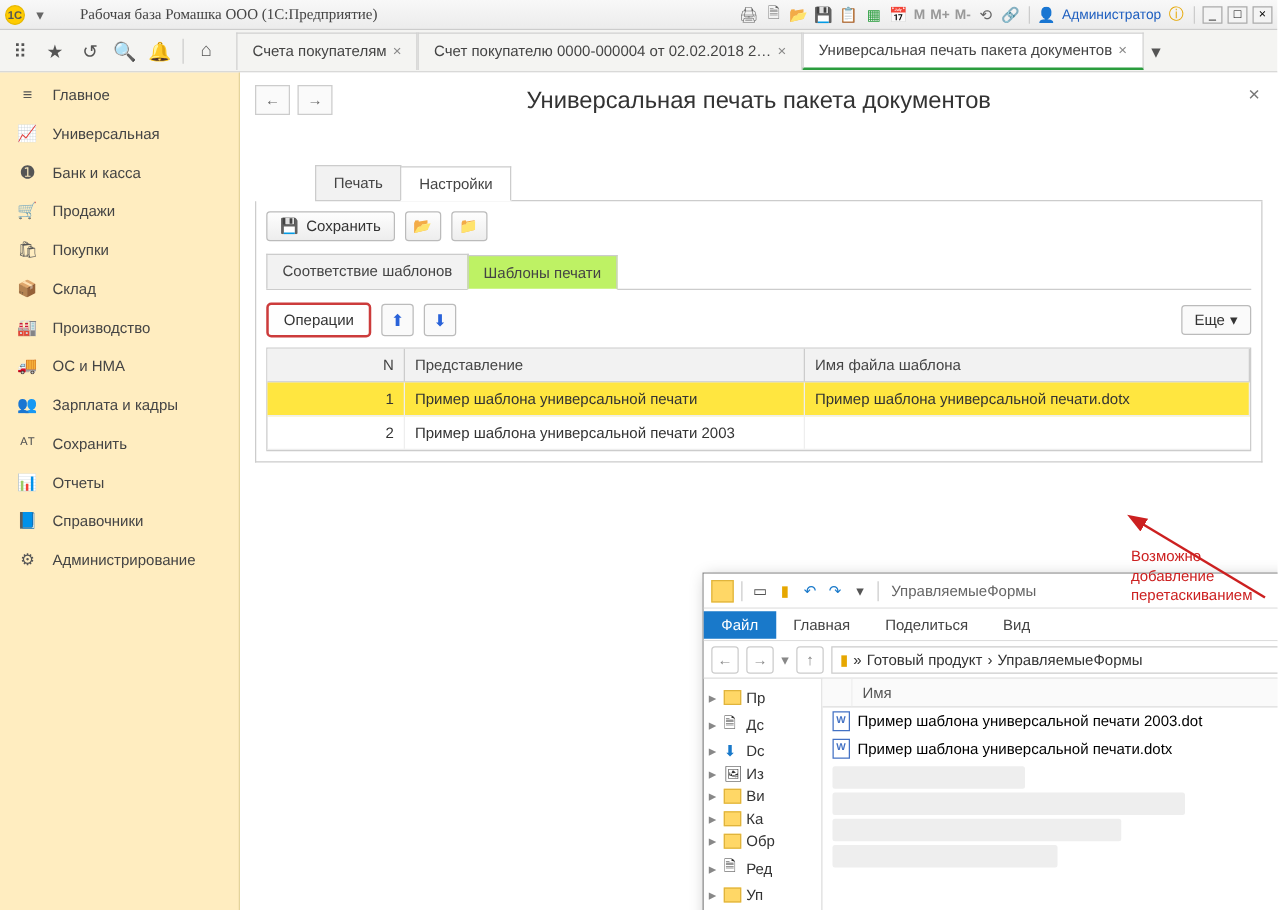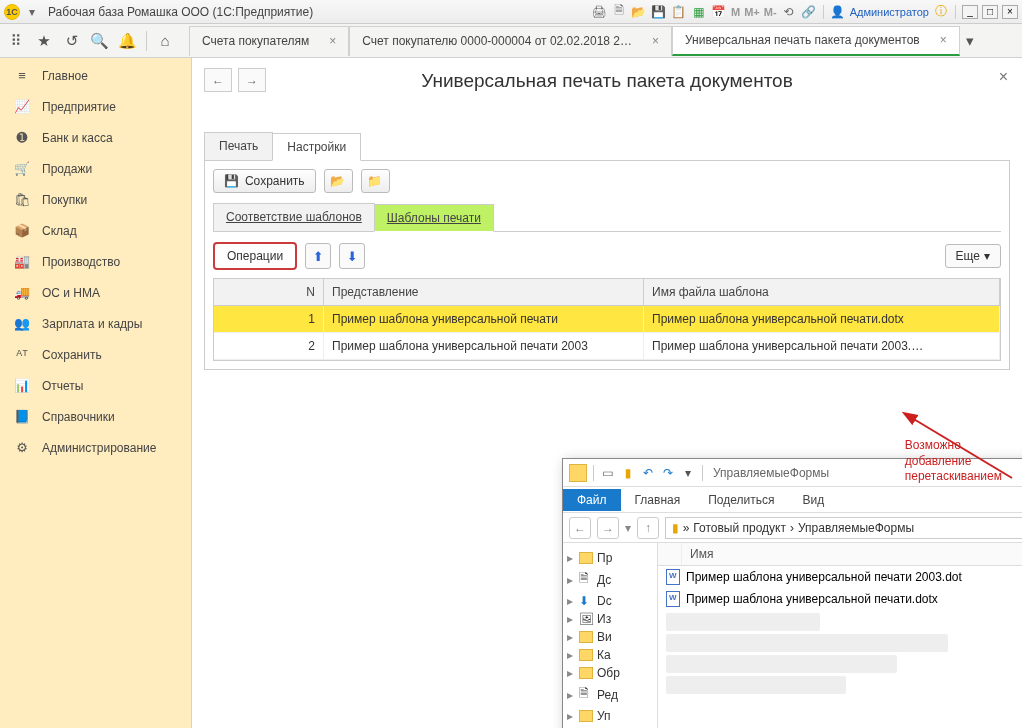--- a/index.html
+++ b/index.html
@@ -1,48 +1,48 @@
 <!DOCTYPE html>
 <html><head>
 <meta charset="utf-8">
 <style>
 *{box-sizing:border-box;margin:0;padding:0;font-family:Arial,sans-serif;font-size:12px;}
 body{background:#fff;overflow:hidden;width:1022px;height:728px;position:relative;}
 .titlebar{height:24px;background:linear-gradient(#f8f8f8,#ececec);border-bottom:1px solid #ccc;display:flex;align-items:center;padding:0 4px;gap:4px;}
 .titlebar .logo{width:16px;height:16px;background:#ffcc00;border-radius:50%;border:1px solid #e6b800;display:flex;align-items:center;justify-content:center;font-size:9px;font-weight:bold;color:#555;}
 .titlebar .sep{width:1px;height:14px;background:#ccc;margin:0 2px;}
 .titlebar .ico{width:16px;height:16px;display:flex;align-items:center;justify-content:center;color:#666;cursor:pointer;}
-.titlebar .title{flex:0 0 auto;margin-left:4px;color:#444;}
+.titlebar .title{flex:0 0 auto;margin-left:20px;color:#444;font-family:Liberation Serif, serif;}
 .titlebar .spacer{flex:1;}
 .titlebar .m{font-weight:bold;color:#999;font-size:11px;cursor:pointer;}
 .titlebar .admin{color:#2060c0;font-size:11px;}
 .titlebar .winbtn{width:16px;height:14px;border:1px solid #aaa;background:#f4f4f4;display:flex;align-items:center;justify-content:center;font-size:10px;cursor:pointer;}
 .toolbar2{height:34px;background:#f4f4f2;border-bottom:1px solid #d0d0d0;display:flex;align-items:center;padding:0 6px;gap:8px;}
 .toolbar2 .tb-ico{width:20px;height:20px;display:flex;align-items:center;justify-content:center;color:#555;cursor:pointer;font-size:15px;}
 .tabs-row{display:flex;align-items:center;flex:1;height:100%;margin-left:6px;gap:0;}
-.doc-tab{height:30px;padding:0 12px;display:flex;align-items:center;gap:20px;border:1px solid #d0d0d0;border-bottom:none;background:#f4f4f2;color:#444;cursor:pointer;font-size:12px;position:relative;}
+.doc-tab{height:30px;padding:0 12px;display:flex;align-items:center;gap:5px;border:1px solid #d0d0d0;border-bottom:none;background:#f4f4f2;color:#444;cursor:pointer;font-size:12px;position:relative;}
 .doc-tab.active{border-bottom:2px solid #2a9d3e;background:#fff;}
 .doc-tab .x{color:#888;font-size:12px;}
 .app-body{display:flex;height:calc(728px - 24px - 34px);}
 .sidebar{width:192px;background:#ffedc0;border-right:1px solid #e4d49c;padding-top:2px;}
 .sidebar .item{height:31px;display:flex;align-items:center;padding:0 14px;gap:12px;color:#444;cursor:pointer;}
 .sidebar .sico{width:16px;text-align:center;color:#555;font-size:13px;}
 .content{flex:1;background:#fff;padding:10px 12px;position:relative;}
 .nav-back{display:flex;align-items:center;gap:6px;}
 .nav-btn{width:28px;height:24px;border:1px solid #ccc;background:#fafafa;display:flex;align-items:center;justify-content:center;cursor:pointer;color:#666;}
 .page-title{font-size:19px;color:#333;text-align:center;position:absolute;left:0;right:0;top:12px;pointer-events:none;}
 .close-x{position:absolute;right:14px;top:10px;font-size:16px;color:#777;cursor:pointer;}
-.inner-tabs{margin-top:40px;display:flex;border-bottom:1px solid #ccc;}
+.inner-tabs{margin-top:40px;display:flex;border-bottom:1px solid #ccc;margin-left:48px;}
 .inner-tab{padding:6px 14px;border:1px solid #ccc;border-bottom:none;background:#f2f2f2;margin-right:-1px;cursor:pointer;color:#444;}
 .inner-tab.active{background:#fff;border-bottom:1px solid #fff;position:relative;top:1px;}
 .panel{border:1px solid #ccc;border-top:none;padding:8px;}
 .btnrow{display:flex;gap:8px;align-items:center;}
 .btn{border:1px solid #bbb;background:linear-gradient(#fefefe,#ededed);padding:4px 10px;display:flex;align-items:center;gap:6px;cursor:pointer;border-radius:3px;color:#333;}
 .subtabs{margin-top:10px;display:flex;border-bottom:1px solid #ccc;}
-.subtab{padding:6px 12px;border:1px solid #ccc;border-bottom:none;background:#f2f2f2;margin-right:-1px;cursor:pointer;color:#444;text-decoration:underline;}
+.subtab{padding:6px 12px;border:1px solid #ccc;border-bottom:none;background:#f2f2f2;margin-right:-1px;cursor:pointer;color:#444;}
 .subtab.active{background:#bef264;border-bottom:1px solid #fff;position:relative;top:1px;}
 .tbl-toolbar{display:flex;gap:8px;align-items:center;margin-top:10px;}
 .add-btn{border:2px solid #cc3b3b;border-radius:4px;padding:5px 12px;background:#fefefe;cursor:pointer;color:#333;}
 .arrow-btn{width:26px;height:26px;border:1px solid #bbb;background:#fafafa;display:flex;align-items:center;justify-content:center;cursor:pointer;color:#2962d9;font-size:13px;border-radius:3px;}
 .more-btn{border:1px solid #bbb;background:#fafafa;padding:4px 10px;cursor:pointer;border-radius:3px;display:flex;gap:4px;align-items:center;color:#333;}
 .tbl{border:1px solid #ccc;margin-top:8px;}
 .tbl .hdr{display:flex;background:#f2f2f2;border-bottom:1px solid #ccc;}
 .tbl .hdr>div{padding:6px 8px;border-right:1px solid #ccc;color:#444;}
 .tbl .row{display:flex;border-bottom:1px solid #eee;}
 .tbl .row>div{padding:6px 8px;border-right:1px solid #eee;color:#333;overflow:hidden;white-space:nowrap;text-overflow:ellipsis;}
@@ -134,21 +134,21 @@
 <div class="app-body">
 
   <div class="sidebar">
     <div id="sidebar-items">
         <div class="item">
           <span class="sico">≡</span>
           <span>Главное</span>
         </div>
         <div class="item">
           <span class="sico">📈</span>
-          <span>Предприятие</span>
+          <span>Универсальная</span>
         </div>
         <div class="item">
           <span class="sico">➊</span>
           <span>Банк и касса</span>
         </div>
         <div class="item">
           <span class="sico">🛒</span>
           <span>Продажи</span>
         </div>
         <div class="item">
@@ -240,21 +240,20 @@
         </div>
         <div id="tbl-rows">
             <div class="row sel">
               <div class="c-n">1</div>
               <div class="c-rep">Пример шаблона универсальной печати</div>
               <div class="c-file">Пример шаблона универсальной печати.dotx</div>
             </div>
             <div class="row">
               <div class="c-n">2</div>
               <div class="c-rep">Пример шаблона универсальной печати 2003</div>
-              <div class="c-file">Пример шаблона универсальной печати 2003.…</div>
             </div>
           </div>
       </div>
     </div>
 
     <svg class="arrow-svg" width="260" height="90">
       <defs>
           <marker id="ah" markerWidth="10" markerHeight="10" refX="2" refY="3" orient="auto">
             <path d="M0,0 L0,6 L8,3 z" fill="#cc2020"></path>
           </marker>

